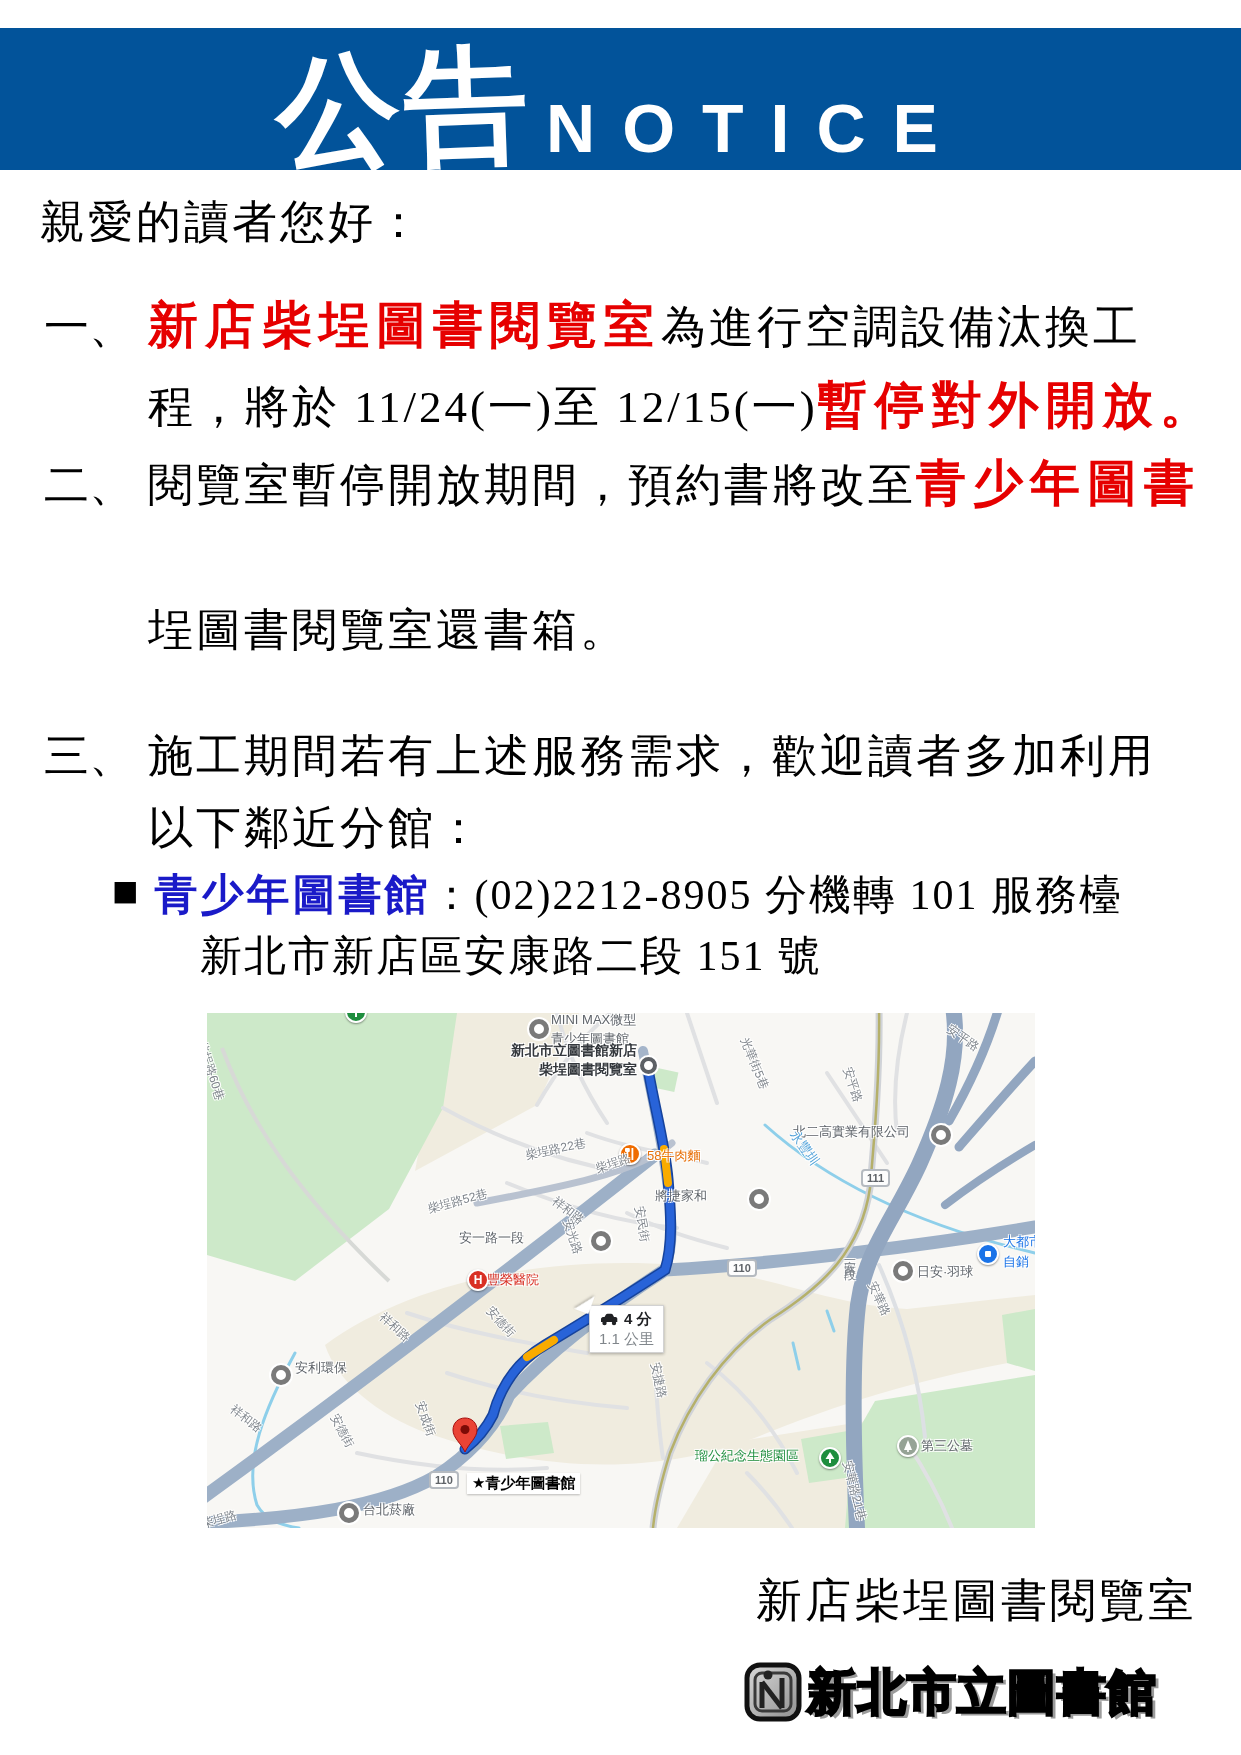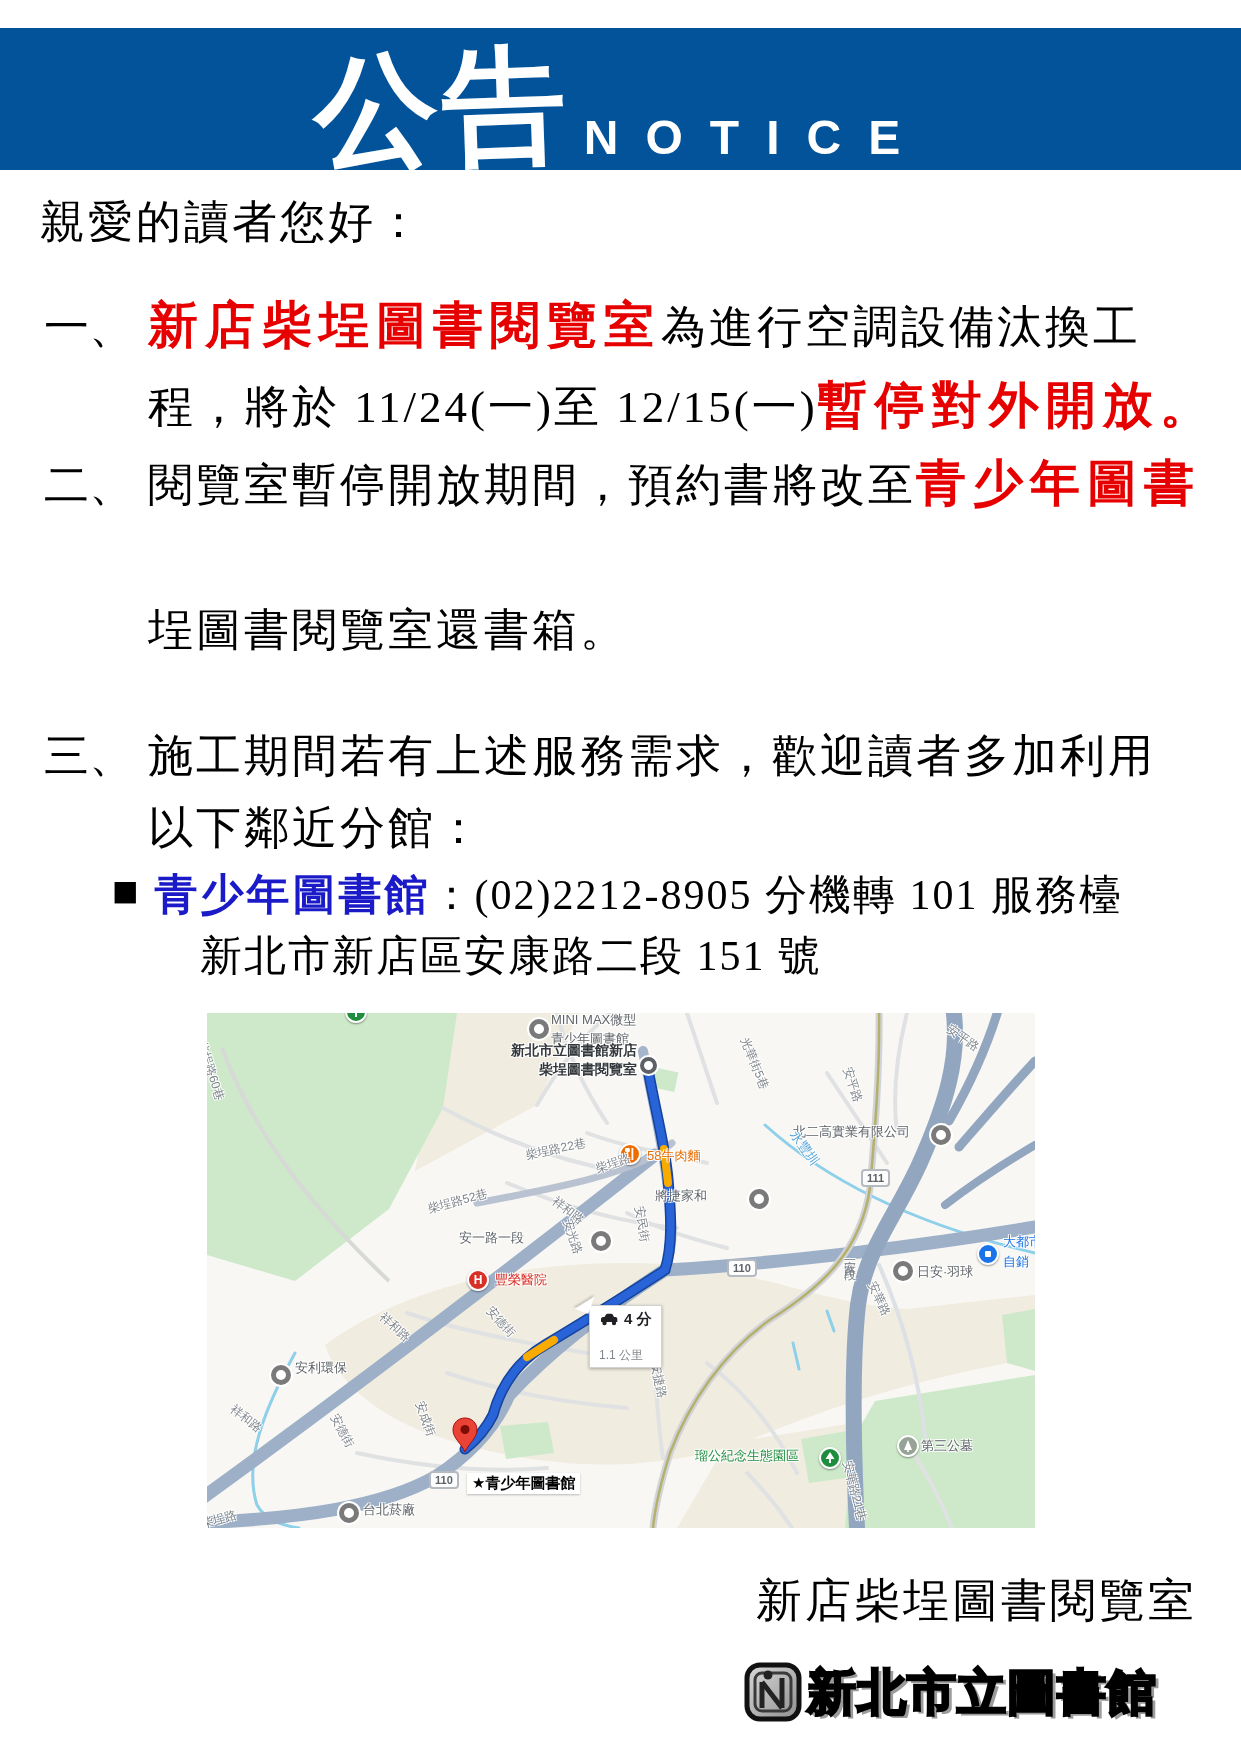--- a/index.html
+++ b/index.html
@@ -4,21 +4,21 @@
 <style>
   html,body{margin:0;padding:0;background:#fff;}
   .page{position:relative;width:1241px;height:1755px;background:#fff;overflow:hidden;
         font-family:"Liberation Serif","DejaVu Serif",serif;}
   
   .banner{position:absolute;left:0;top:28px;width:1241px;height:142px;background:#02539a;
           display:flex;align-items:flex-end;justify-content:center;}
   .banner .zh{font-family:"Liberation Sans","DejaVu Sans",sans-serif;font-weight:900;color:#fff;
               font-size:124px;line-height:.98;letter-spacing:4px;transform:rotate(-2deg);}
   .banner .en{font-family:"Liberation Sans","DejaVu Sans",sans-serif;font-weight:700;color:#fff;
-              font-size:48px;line-height:1;letter-spacing:27px;margin:0 0 8px 14px;}
+              font-size:68px;line-height:1;letter-spacing:27px;margin:0 0 8px 14px;}
   
   .bl{position:absolute;font-size:45px;letter-spacing:3px;color:#000;white-space:nowrap;}
   .num{display:inline-block;width:104px;letter-spacing:0;}
   .red{color:#e60000;font-weight:700;font-size:50px;letter-spacing:7px;}
   .blue{color:#1a1ac8;font-weight:700;font-size:43px;letter-spacing:3px;}
   .sm{font-size:42px;letter-spacing:2px;}
   .sq{font-size:28px;letter-spacing:0;vertical-align:9px;margin-right:16px;font-family:"DejaVu Sans",sans-serif;}
   
   .map{position:absolute;left:207px;top:1013px;width:828px;height:515px;overflow:hidden;
        background:#f8f7f4;font-family:"Liberation Sans","DejaVu Sans",sans-serif;}
@@ -43,21 +43,21 @@
   .mk-blue{background:#1a73e8;}
   .mk-start{position:absolute;width:9px;height:9px;background:#fff;border:4px solid #5d6166;
        border-radius:50%;box-shadow:0 0 0 2px #fff;z-index:2;}
   .shield{position:absolute;padding:0 4px;background:#fdfdfd;border:2px solid #b5bac0;border-radius:4px;
        font-size:11px;font-weight:700;color:#5f6368;line-height:14px;z-index:3;}
   .destlbl{position:absolute;background:#fff;padding:1px 5px;font-size:15px;font-weight:700;color:#000;
        z-index:4;box-shadow:0 1px 2px rgba(0,0,0,.25);white-space:nowrap;}
   .infobox{position:absolute;left:382px;top:292px;background:#fff;border:1px solid #d2d2d2;
        box-shadow:0 1px 3px rgba(0,0,0,.3);padding:4px 9px 3px;z-index:5;}
   .infobox .row1{display:flex;align-items:center;gap:5px;font-weight:700;font-size:15px;color:#202124;white-space:nowrap;}
-  .infobox .row2{font-size:12px;color:#80868b;margin-top:18px;white-space:nowrap;}
+  .infobox .row2{font-size:15px;color:#80868b;margin-top:1px;white-space:nowrap;}
   .ptr{position:absolute;left:-13px;top:-13px;width:0;height:0;border-left:15px solid transparent;
        border-bottom:19px solid #fff;transform:rotate(20deg);filter:drop-shadow(-1px -1px 1px rgba(0,0,0,.25));}
   .pin{position:absolute;z-index:4;}
   
   .signature{position:absolute;top:1570px;right:44px;font-size:46px;letter-spacing:3px;color:#000;white-space:nowrap;}
   .logo{position:absolute;left:744px;top:1662px;display:flex;align-items:center;gap:5px;}
   .logo-text{font-family:"Liberation Sans","DejaVu Sans",sans-serif;font-weight:700;font-size:49px;
        color:#161616;-webkit-text-stroke:2.5px #000;text-shadow:4px 3px 0 #9b9b9b;letter-spacing:1px;line-height:1;}
 </style>
 </head>
@@ -227,21 +227,21 @@
     <span class="mlbl" style="left:344px;top:-2px;">MINI MAX微型</span>
     <span class="mlbl" style="left:344px;top:17px;">青少年圖書館</span>
     <div class="mlbl biglbl" style="left:248px;top:28px;width:182px;">
       <div>新北市立圖書館新店</div>
       <div>柴埕圖書閱覽室</div>
     </div>
     <span class="mlbl orange" style="left:440px;top:134px;">58牛肉麵</span>
     <span class="mlbl" style="left:586px;top:110px;">北二高實業有限公司</span>
     <span class="mlbl" style="left:448px;top:174px;">將捷家和</span>
     <span class="mlbl" style="left:252px;top:216px;">安一路一段</span>
-    <span class="mlbl redtxt" style="left:288px;top:258px;">豐榮醫院</span>
+    <span class="mlbl redtxt" style="left:280px;top:258px;">豐榮醫院</span>
     <span class="mlbl" style="left:710px;top:250px;">日安·羽球</span>
     <span class="mlbl bluetxt" style="left:796px;top:220px;">大都市</span>
     <span class="mlbl bluetxt" style="left:796px;top:240px;">自銷</span>
     <span class="mlbl" style="left:88px;top:346px;">安利環保</span>
     <span class="mlbl" style="left:156px;top:488px;">台北菸廠</span>
     <span class="mlbl greentxt" style="left:488px;top:434px;">瑠公紀念生態園區</span>
     <span class="mlbl" style="left:714px;top:424px;">第三公墓</span>
     <span class="destlbl" style="left:260px;top:460px;">★青少年圖書館</span>
     <span class="mlbl watertxt" style="left:578px;top:126px;transform:rotate(55deg);">永豐圳</span>
 

